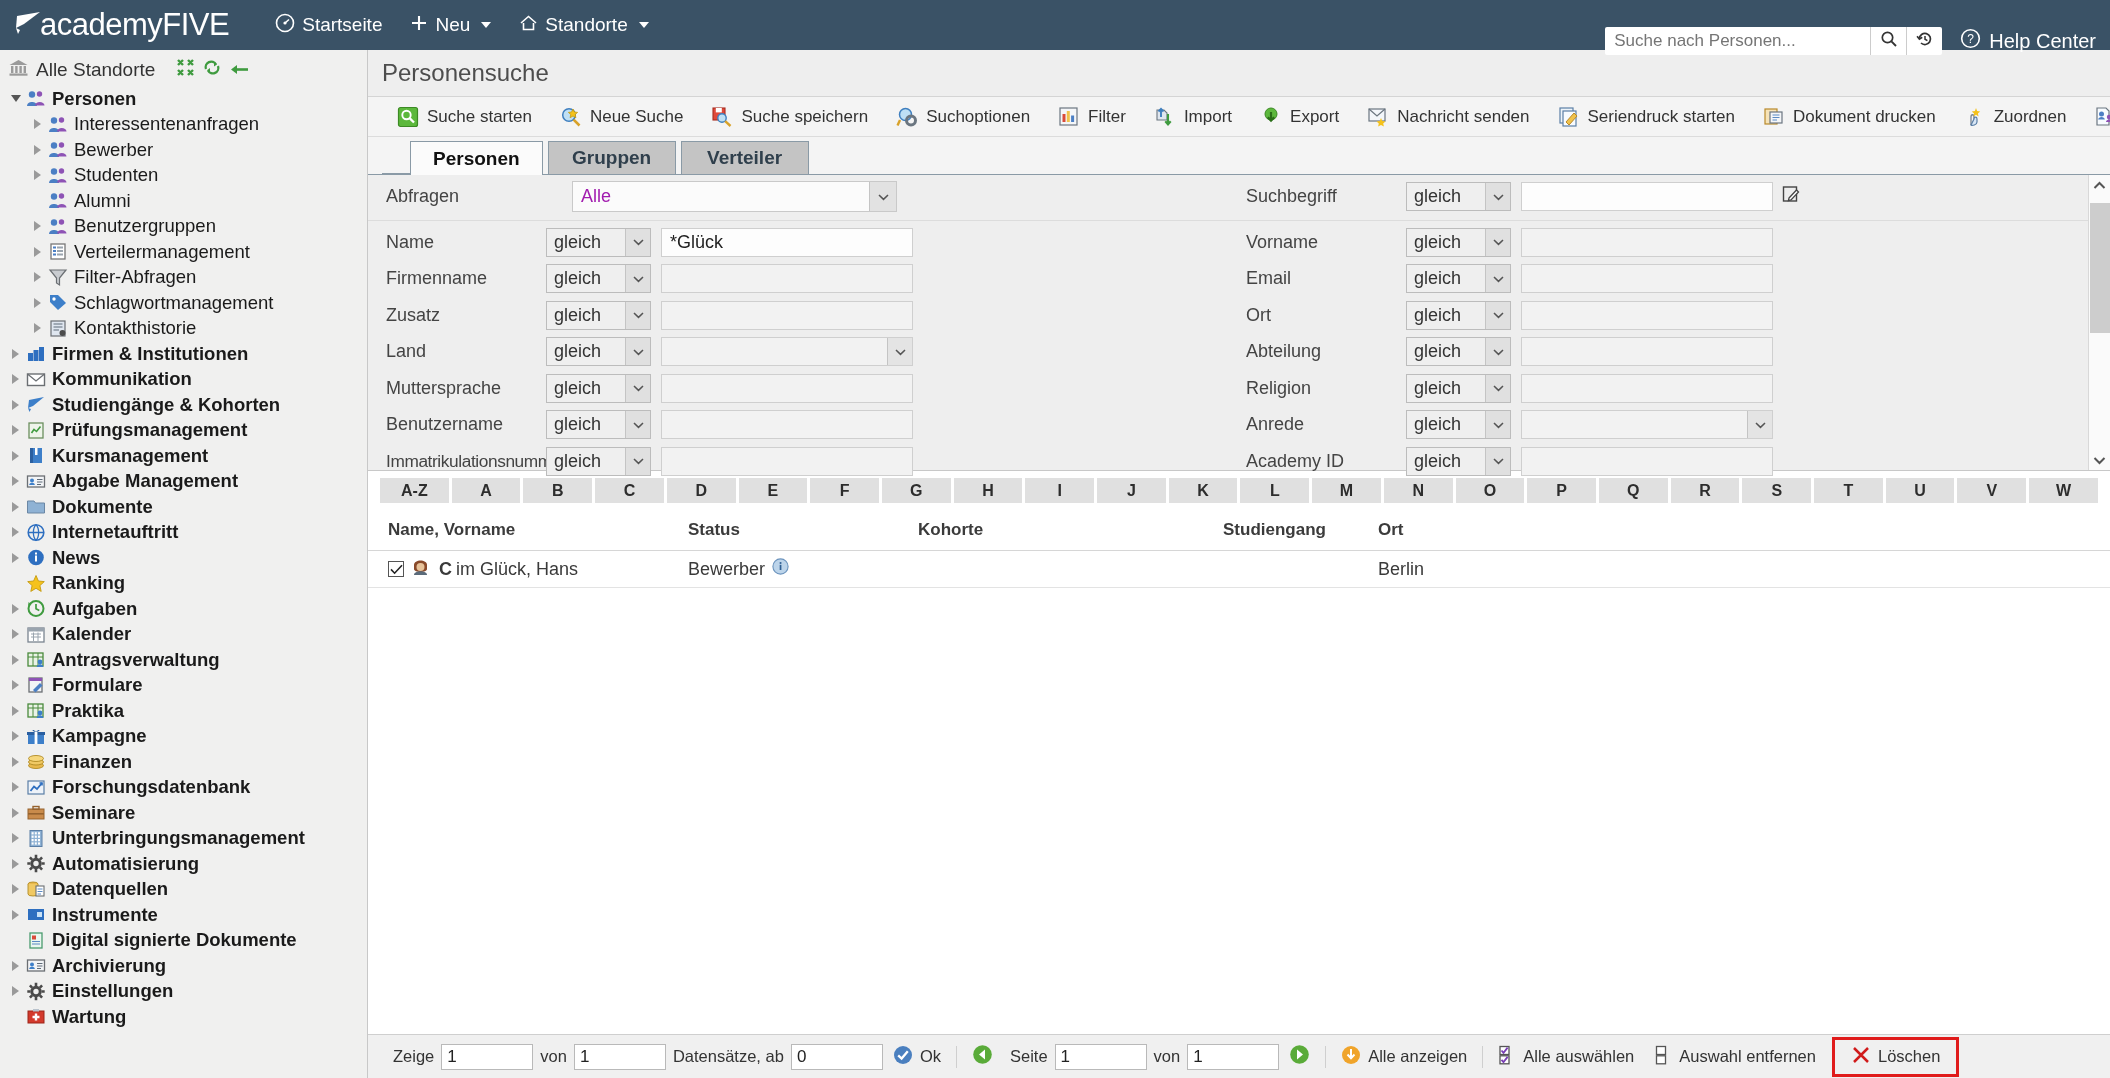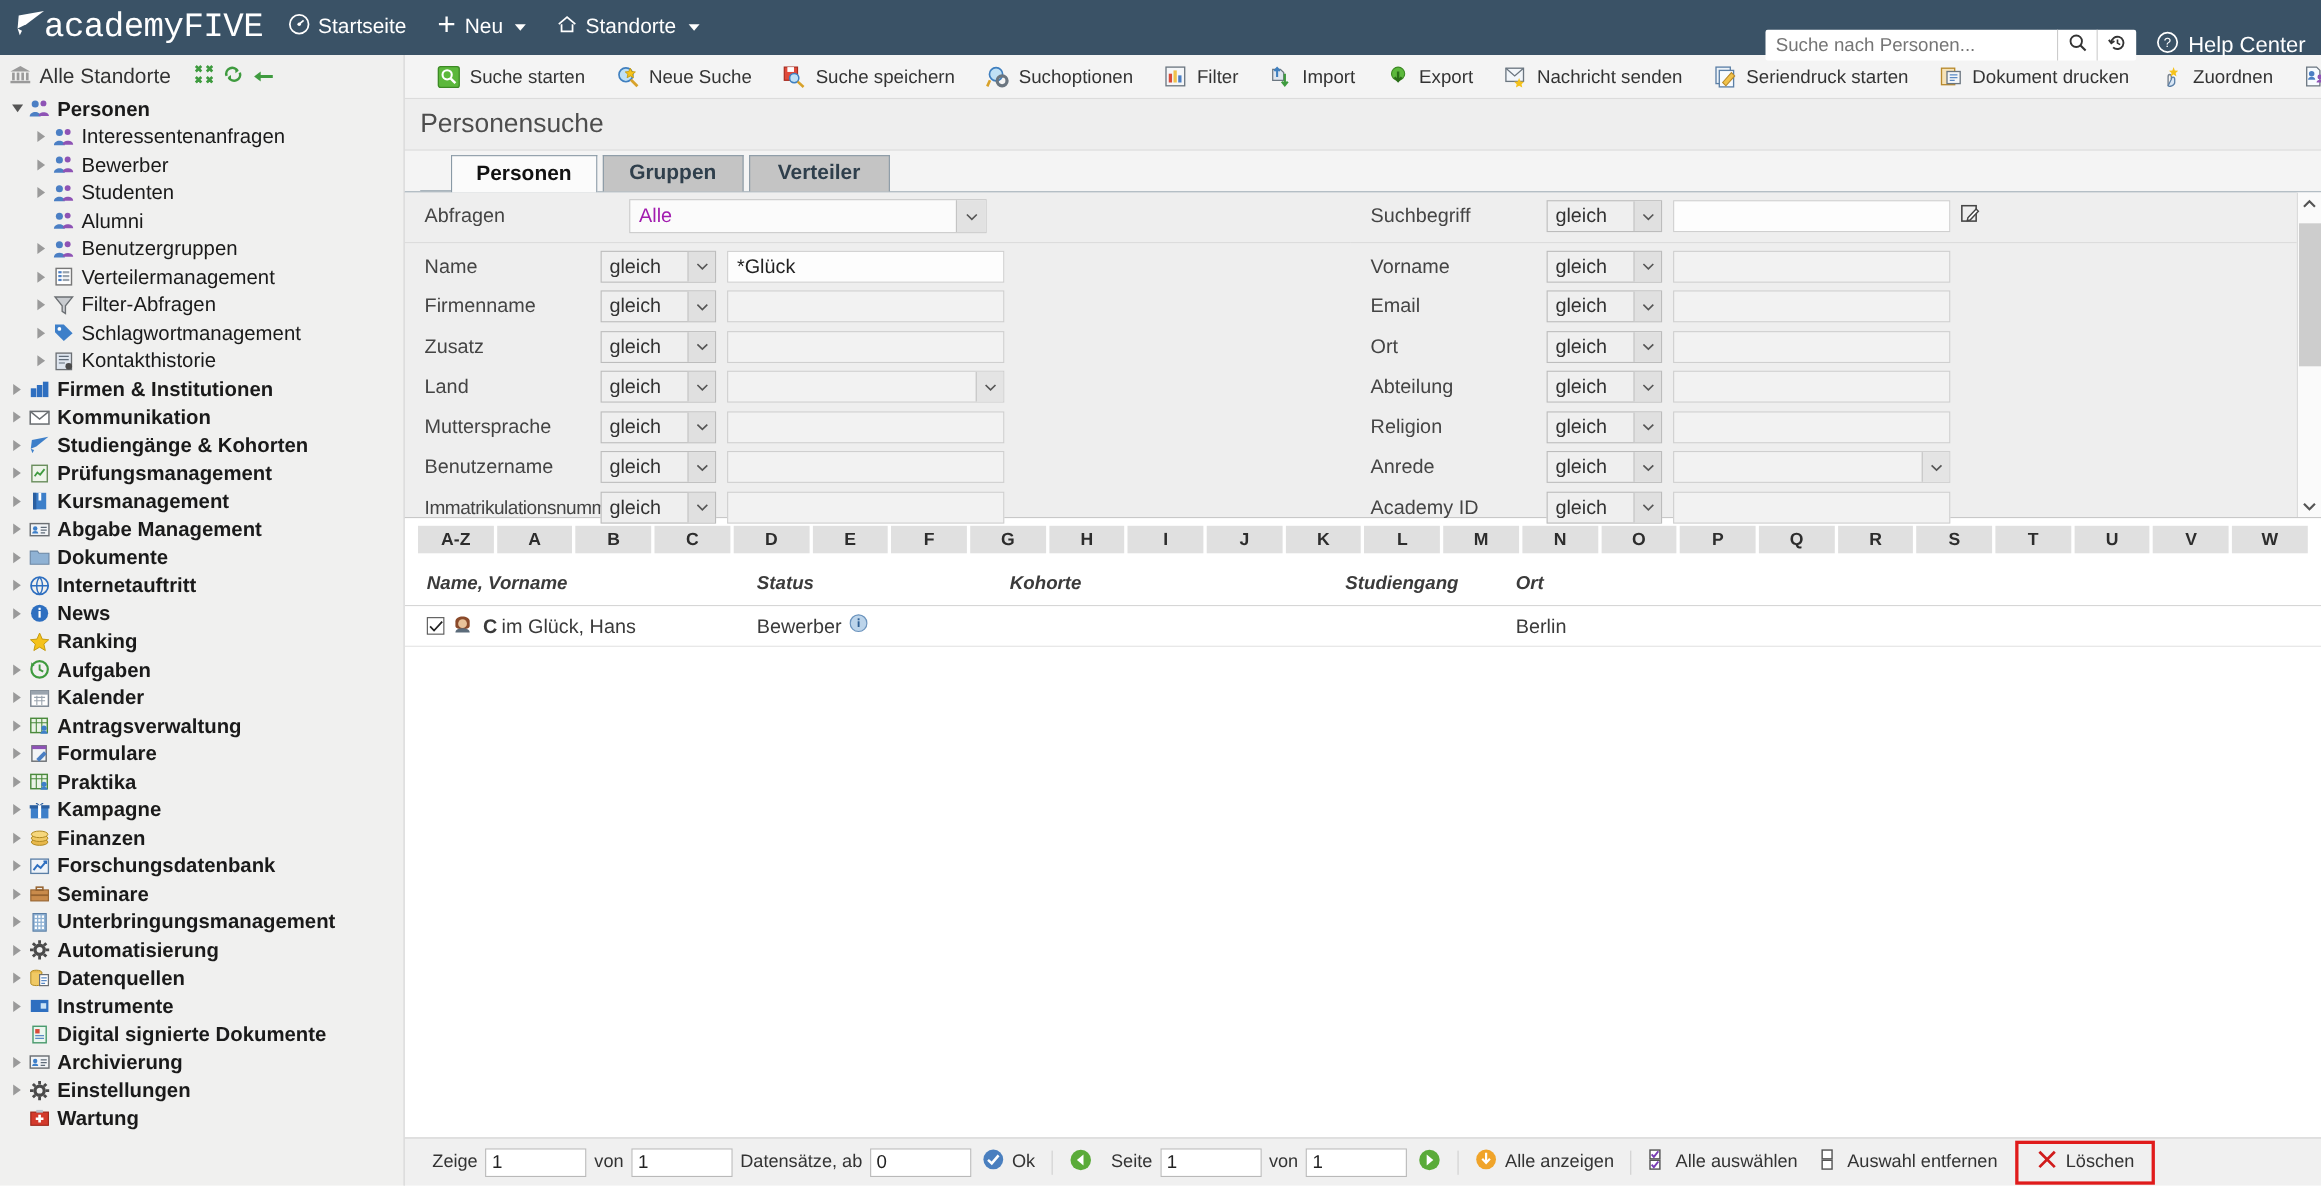--- a/index.html
+++ b/index.html
@@ -12,21 +12,21 @@
     background:#ffffff;
     overflow:hidden;
   }
 
   
   #topbar {
     height:50px; background:#3a5266; display:flex; align-items:center;
     padding:0 14px; color:#fff; position:relative;
   }
   .brand { display:flex; align-items:center; font-size:31px; letter-spacing:-0.5px;
-           font-family:Liberation Mono, monospace; font-weight:300; margin-right:9px;}
+           font-family:Liberation Sans, sans-serif; font-weight:300; margin-right:32px;}
   .brand .cap { width:30px; height:26px; margin-right:-4px; position:relative; top:-4px;}
   .brand .bold { font-weight:400; }
   .navitem { display:flex; align-items:center; gap:7px; font-size:19px; padding:6px 14px;
              cursor:pointer; white-space:nowrap; }
   .navitem .caret { border-left:5px solid transparent; border-right:5px solid transparent;
                     border-top:6px solid #fff; margin-left:4px; }
   .topright { position:absolute; right:14px; top:16px; height:50px; display:flex; align-items:center; gap:18px;}
   .searchwrap { display:flex; align-items:center; background:#fff; border-radius:2px; height:28px; }
   .searchwrap input { border:0; outline:0; height:26px; width:265px; padding:0 9px;
                       font-size:17px; color:#555; font-family:"Liberation Sans", sans-serif;
@@ -122,21 +122,21 @@
                     background:#cdcdcd; cursor:pointer;}
 
   
   #alpha { display:flex; gap:3px; padding:7px 12px 6px 12px; background:#fff; }
   .ab { flex:1 1 0; min-width:0; background:#e0e0e0; height:25px; display:flex; align-items:center;
         justify-content:center; font-size:16px; font-weight:bold; color:#2d2d2d; cursor:pointer;}
 
   
   #resultwrap { flex:1; display:flex; flex-direction:column; background:#fff; overflow:hidden;}
   .thead { display:flex; align-items:center; height:42px; padding-left:20px;
-           font-size:17px; font-weight:bold; color:#3b3b3b; border-bottom:1px solid #d6d6d6;font-style:italic;}
+           font-size:17px; font-weight:bold; color:#3b3b3b; border-bottom:1px solid #d6d6d6;}
   .trow { display:flex; align-items:center; height:37px; padding-left:20px; font-size:18px;
           color:#3a3a3a; border-bottom:1px solid #e3e3e3; }
   .c-name { width:300px; flex:0 0 300px; display:flex; align-items:center; gap:8px;}
   .c-status { width:230px; flex:0 0 230px; display:flex; align-items:center; gap:7px;}
   .c-kohorte { width:305px; flex:0 0 305px; }
   .c-studiengang { width:155px; flex:0 0 155px; }
   .c-ort { flex:1; }
   .cbx { width:16px; height:16px; border:1px solid #555; background:#fff; display:flex;
          align-items:center; justify-content:center; cursor:pointer; flex:0 0 16px;}
   .fill { flex:1; }
@@ -762,20 +762,24 @@
               <rect x="7" y="2" width="6" height="2.5" fill="#b8c2cc"></rect>
               <path d="M10 6.5 V13.5 M6.5 10 H13.5" stroke="#fff" stroke-width="2.4"></path>
             </svg>
           </span>
           <span>Wartung</span>
         </div>
       </div>
   </div>
 
   <div id="content">
+    <div id="pagehead">
+      <span class="t">Personensuche</span>
+    </div>
+
     <div id="toolbar">
         <div class="tbtn">
           <span class="ic">
             <svg width="22" height="22" viewBox="0 0 22 22">
               <rect x="1.5" y="1.5" width="19" height="19" rx="2" fill="#5cb83c" stroke="#3c8a24" stroke-width="1.2"></rect>
               <circle cx="9.5" cy="9" r="4.2" fill="none" stroke="#fff" stroke-width="1.9"></circle>
               <path d="M12.8 12.4 L17 16.5" stroke="#fff" stroke-width="2.3"></path>
             </svg>
           </span>
           <span>Suche starten</span>
@@ -898,24 +902,20 @@
               <path d="M3 2 H12 L15 5 V19 H3 Z" fill="#f7fbff" stroke="#6b7680" stroke-width="1.2"></path>
               <circle cx="7.5" cy="8" r="2.5" fill="#4b7fc4"></circle>
               <path d="M4.2 13.5 C4.2 10 10.8 10 10.8 13.5 Z" fill="#4b7fc4"></path>
               <circle cx="15" cy="11" r="2.2" fill="#8e53b5"></circle>
               <path d="M12 16 C12 12.6 18 12.6 18 16 Z" fill="#8e53b5"></path>
             </svg>
           </span>
         </div>
         <div class="tsep"></div>
       </div>
-
-    <div id="pagehead">
-      <span class="t">Personensuche</span>
-    </div>
 
     <div id="tabsrow">
       <div class="tabstub"></div>
       <div class="tab active">
         <span>Personen</span>
       </div>
       <div class="tab">
         <span>Gruppen</span>
       </div>
       <div class="tab">

